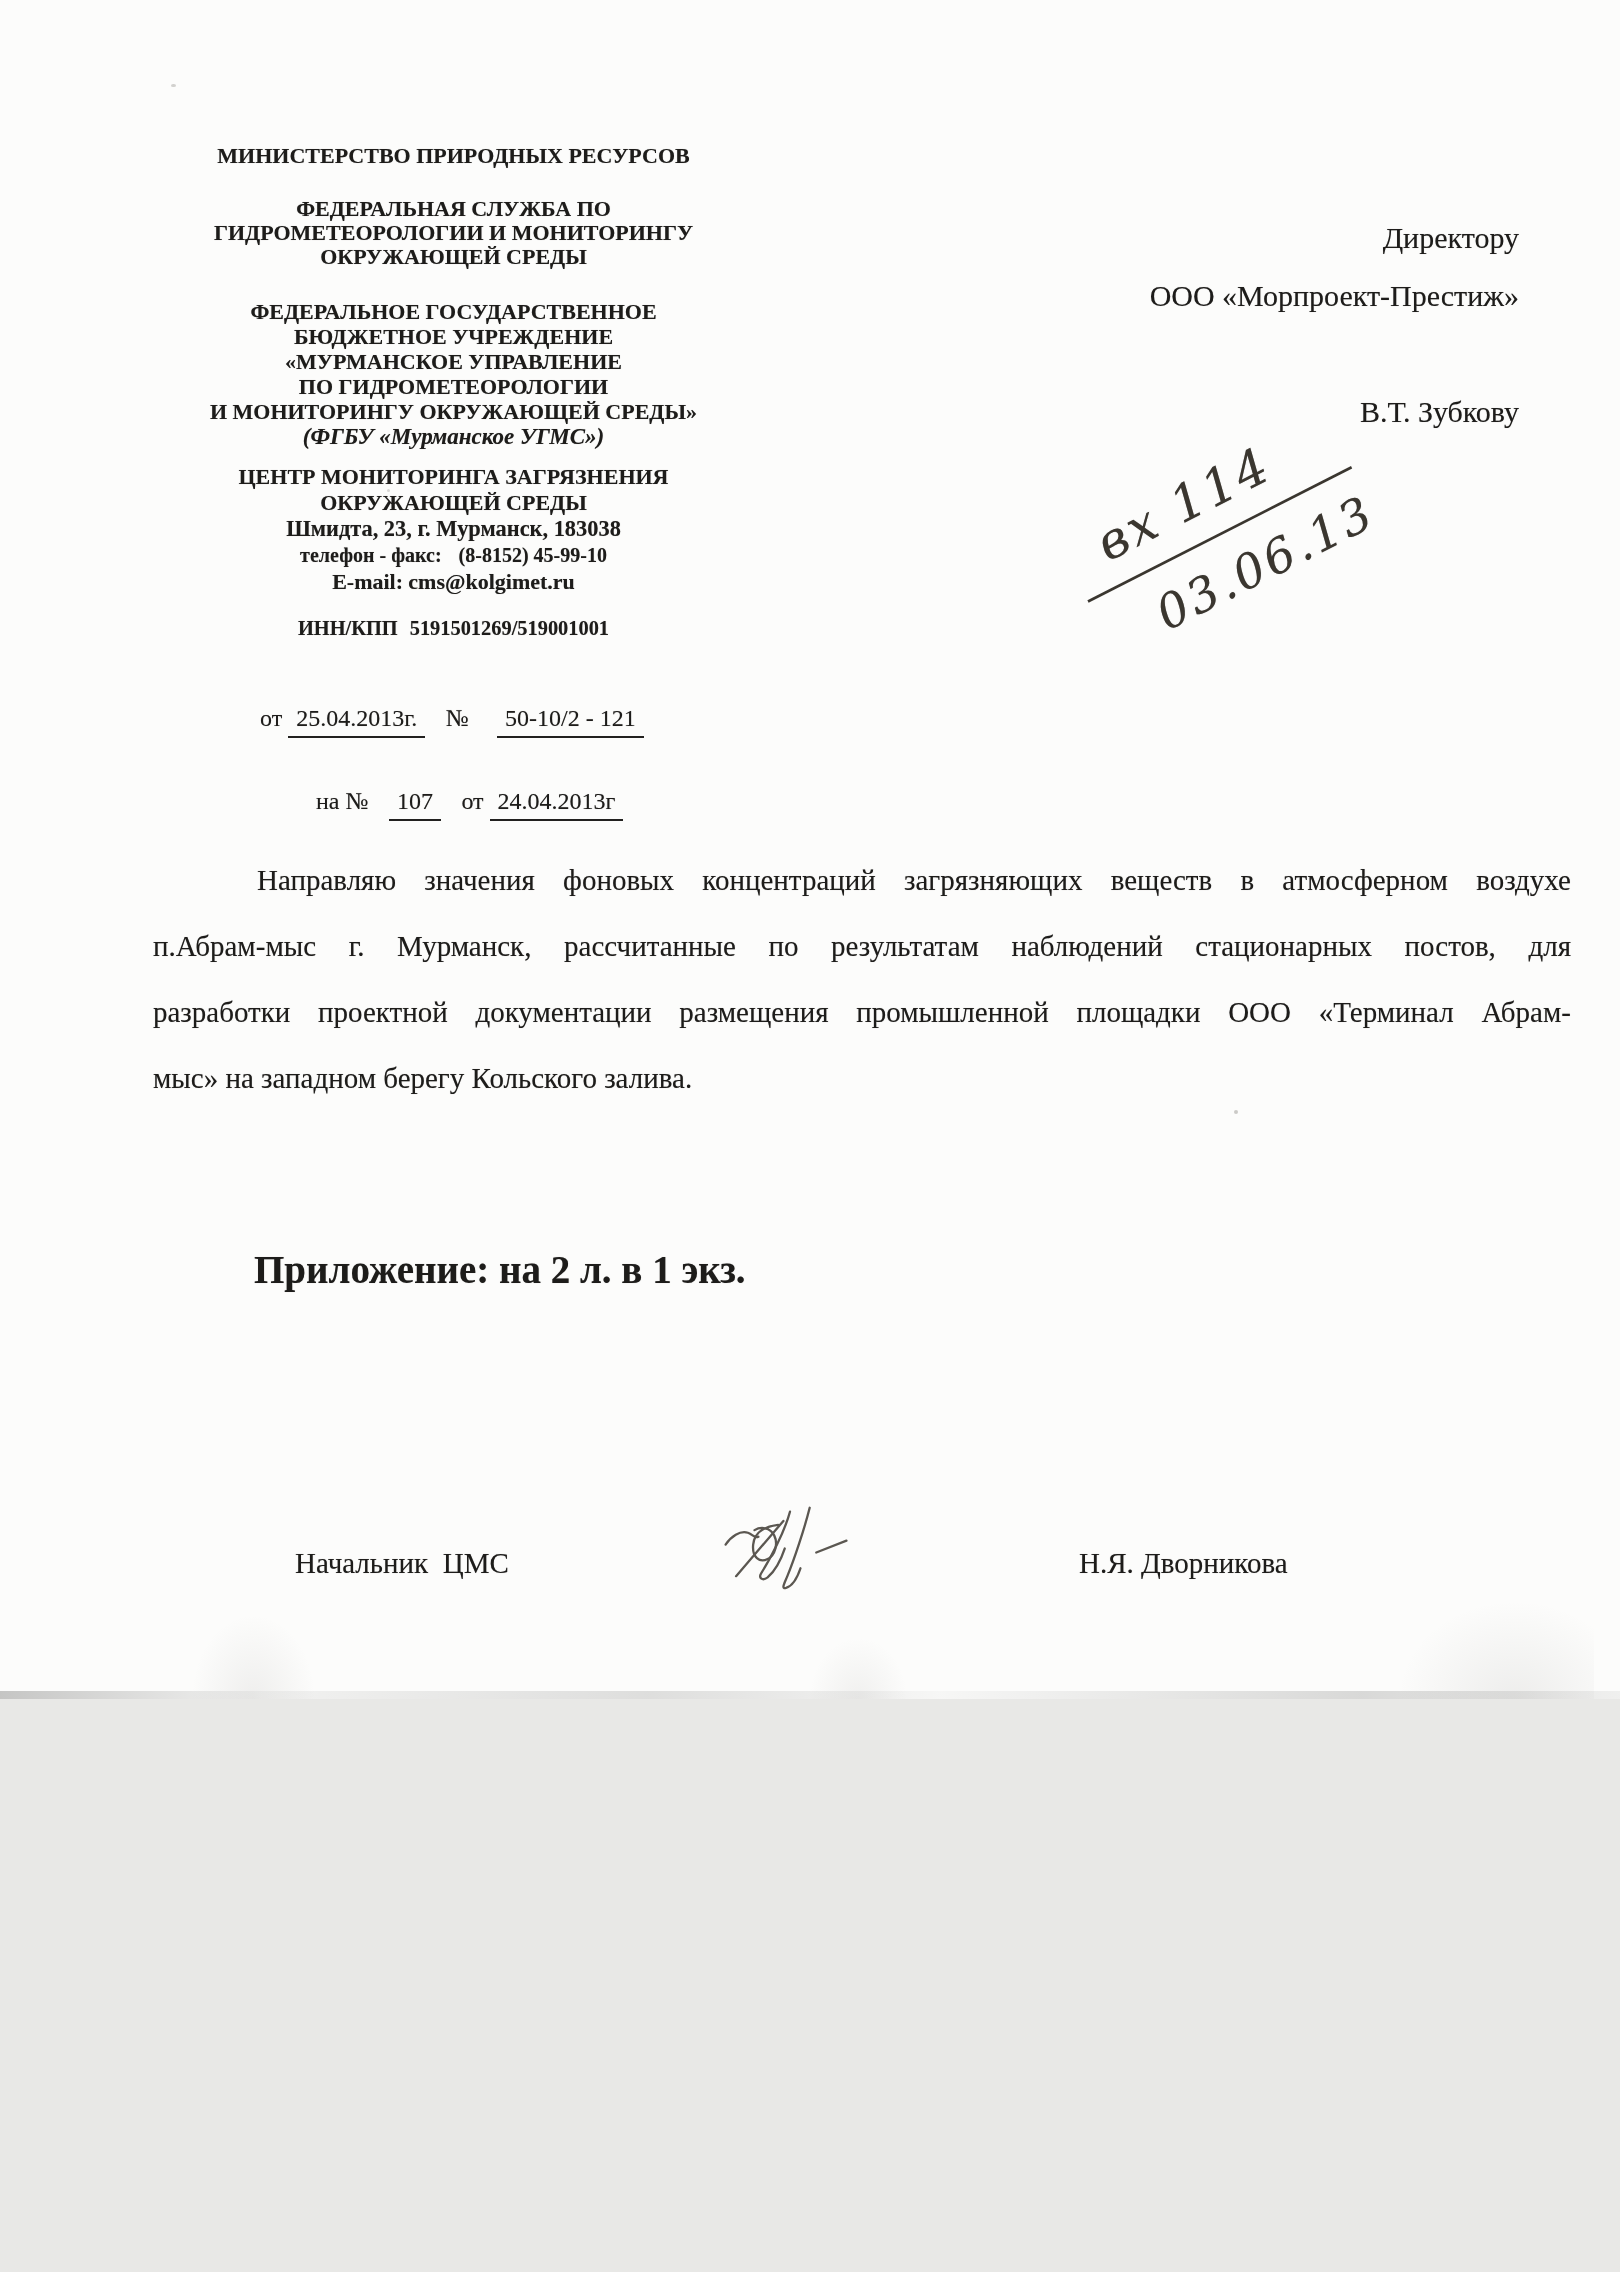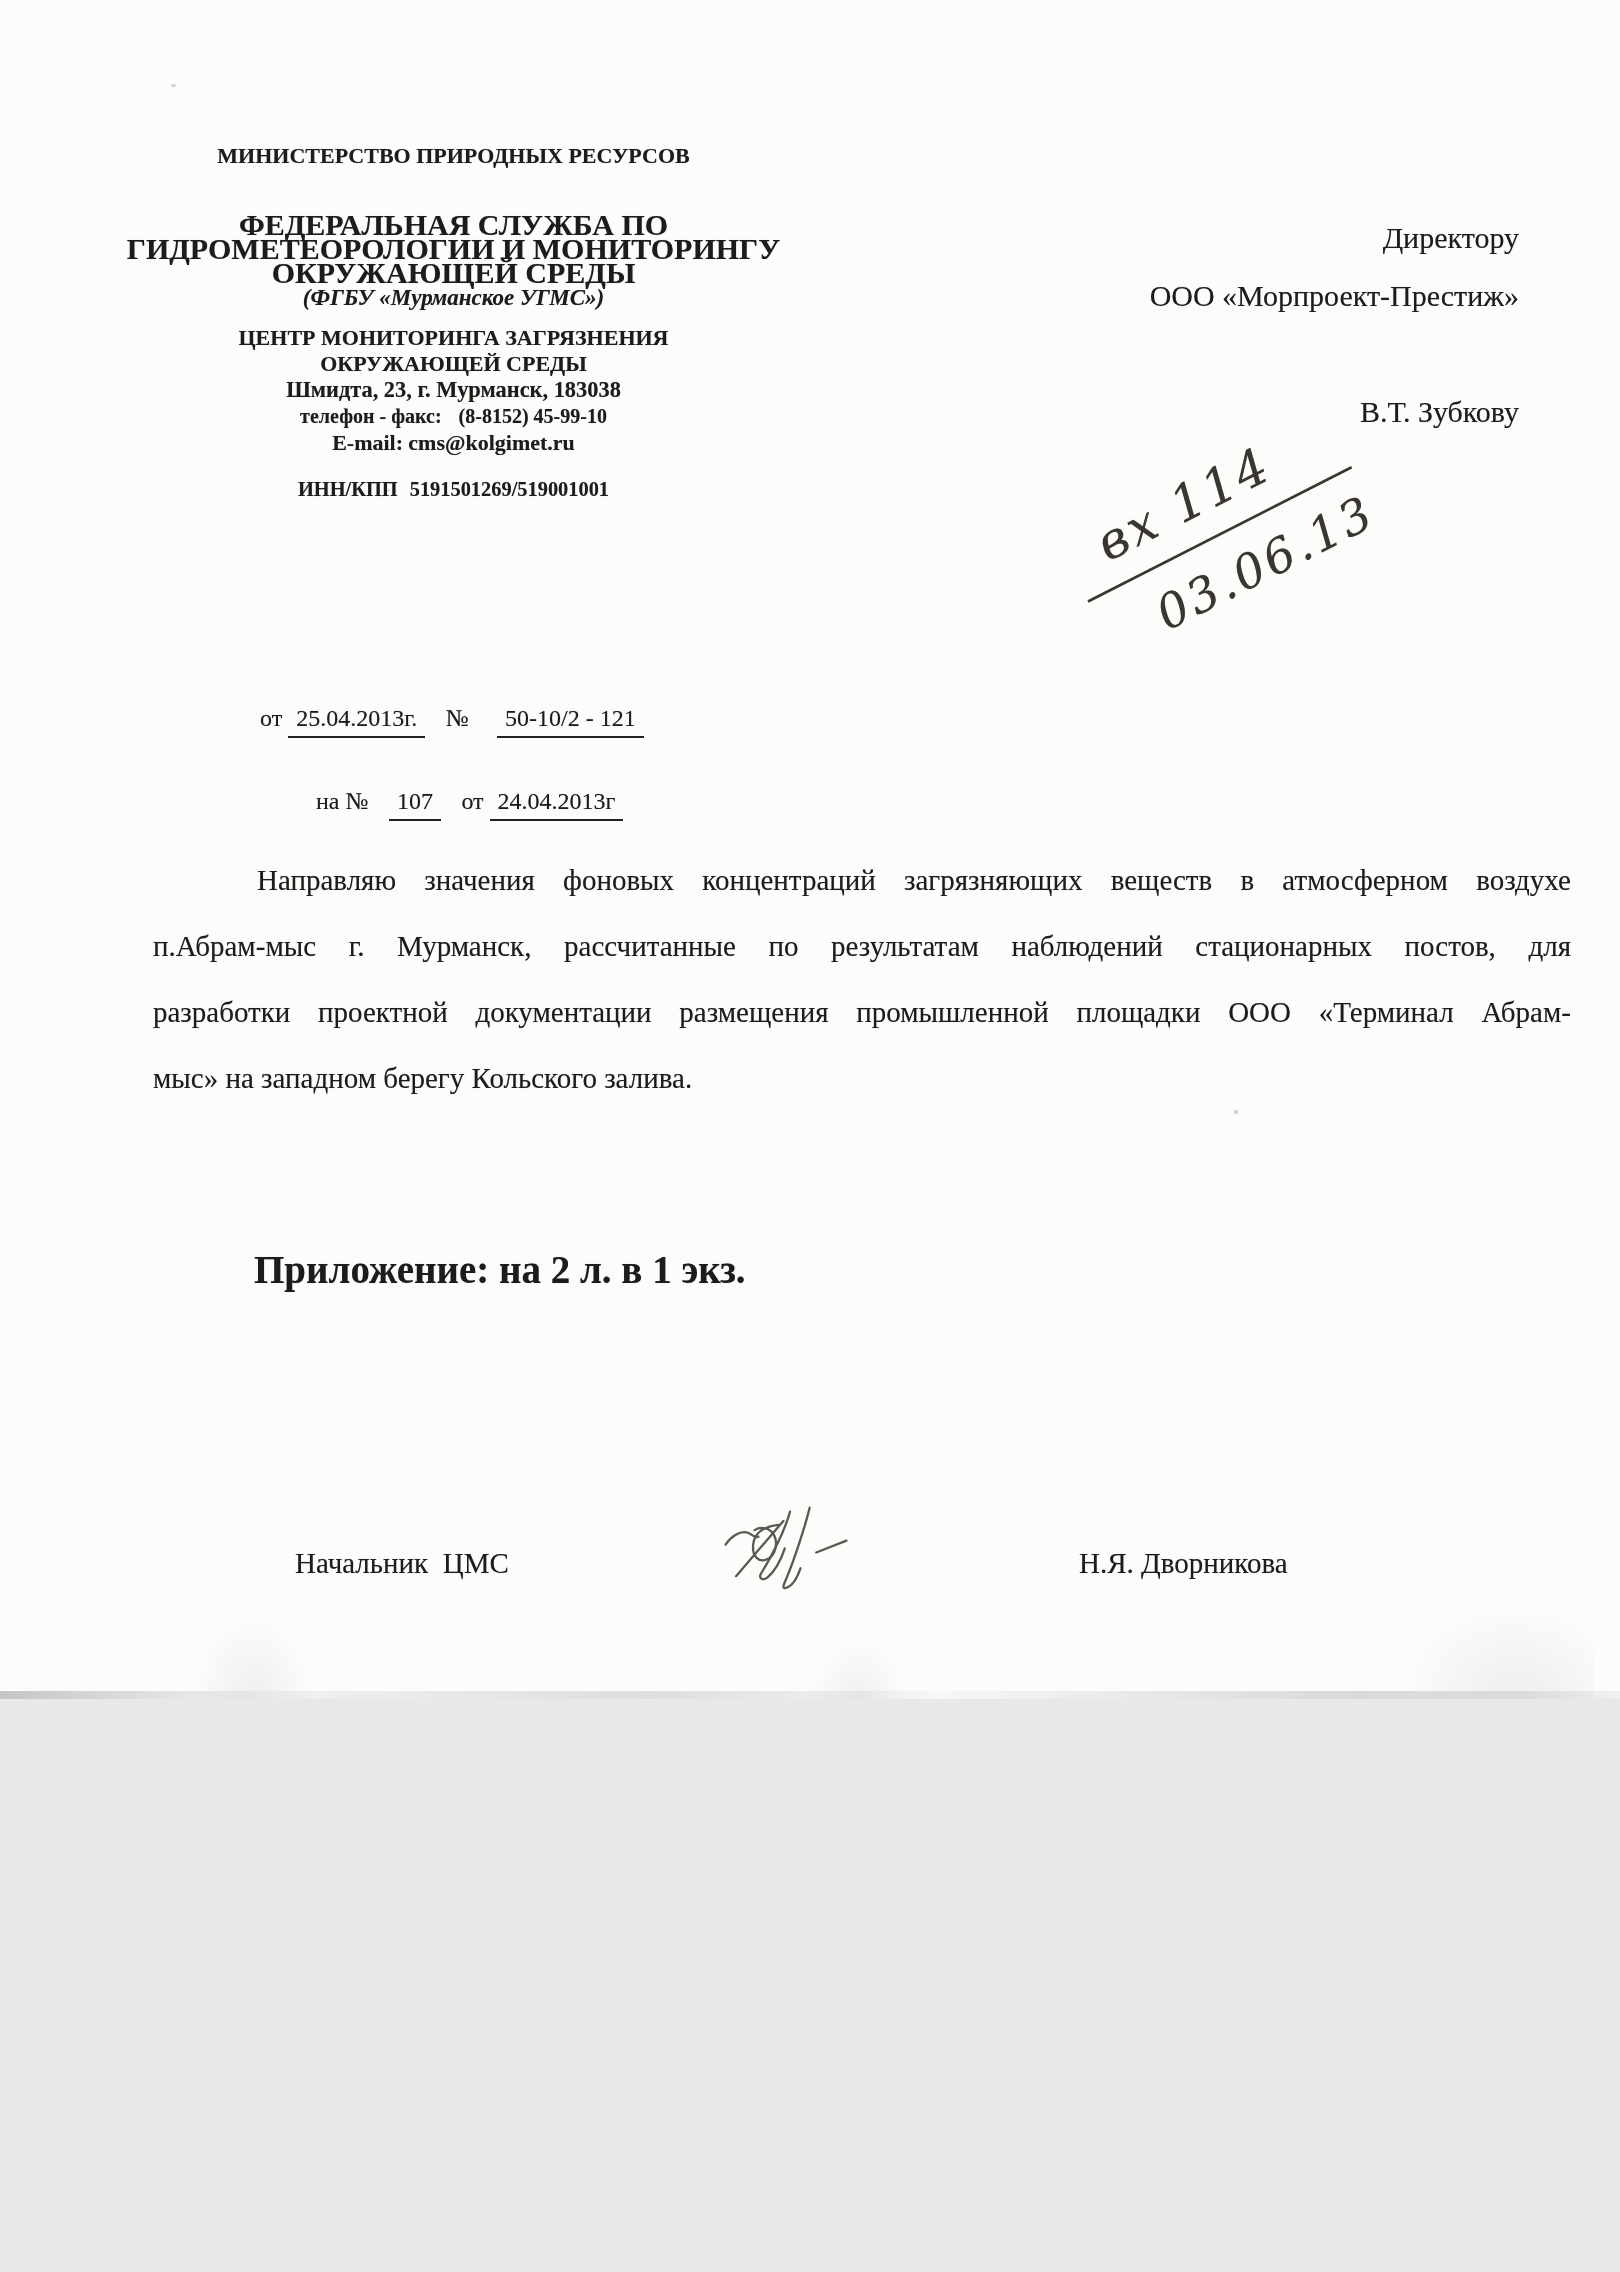--- a/index.html
+++ b/index.html
@@ -10,21 +10,21 @@
     background:#fcfcfb;
     overflow:hidden;
     color:#1d1c1a;
     font-family:"Liberation Serif","DejaVu Serif",serif;
     text-shadow:0 0 0.7px rgba(40,38,35,.45);
   }
   
   .letterhead{position:absolute;left:105px;top:143px;width:697px;text-align:center;font-weight:bold;}
   .letterhead .line{white-space:nowrap;}
   .lh-ministry{font-size:22px;line-height:26px;}
-  .lh-service{font-size:30px;line-height:24px;margin-top:44px;}
+  .lh-service{font-size:22px;line-height:24px;margin-top:28px;}
   .lh-institution{font-size:22px;line-height:25px;margin-top:30px;}
   .lh-fgbu{font-size:23px;line-height:26px;font-style:italic;}
   .lh-center{font-size:22px;line-height:26px;margin-top:14px;}
   .lh-address{font-size:22.4px;line-height:26px;}
   .lh-phone{font-size:20px;line-height:26px;}
   .lh-phone .gap{display:inline-block;width:17px;}
   .lh-email{font-size:22px;line-height:28px;}
   .lh-email .gap{display:inline-block;width:5.3px;}
   .lh-inn{font-size:20.4px;line-height:28px;margin-top:18px;}
   .lh-inn .gap{display:inline-block;width:12px;}
@@ -71,20 +71,27 @@
 <div class="page">
 
   <div class="letterhead">
     <div class="lh-ministry">
       <div class="line">МИНИСТЕРСТВО ПРИРОДНЫХ РЕСУРСОВ</div>
     </div>
     <div class="lh-service">
       <div class="line">ФЕДЕРАЛЬНАЯ СЛУЖБА ПО</div>
       <div class="line">ГИДРОМЕТЕОРОЛОГИИ И МОНИТОРИНГУ</div>
       <div class="line">ОКРУЖАЮЩЕЙ СРЕДЫ</div>
+    </div>
+    <div class="lh-institution">
+      <div class="line">ФЕДЕРАЛЬНОЕ ГОСУДАРСТВЕННОЕ</div>
+      <div class="line">БЮДЖЕТНОЕ УЧРЕЖДЕНИЕ</div>
+      <div class="line">«МУРМАНСКОЕ  УПРАВЛЕНИЕ</div>
+      <div class="line">ПО ГИДРОМЕТЕОРОЛОГИИ</div>
+      <div class="line">И МОНИТОРИНГУ ОКРУЖАЮЩЕЙ СРЕДЫ»</div>
     </div>
     <div class="lh-fgbu line">(ФГБУ «Мурманское УГМС»)</div>
     <div class="lh-center">
       <div class="line">ЦЕНТР МОНИТОРИНГА ЗАГРЯЗНЕНИЯ</div>
       <div class="line">ОКРУЖАЮЩЕЙ СРЕДЫ</div>
     </div>
     <div class="lh-address line">Шмидта, 23, г. Мурманск, 183038</div>
     <div class="lh-phone line">
       <span>телефон -  факс:</span><span class="gap"></span><span>(8-8152) 45-99-10</span>
     </div>

